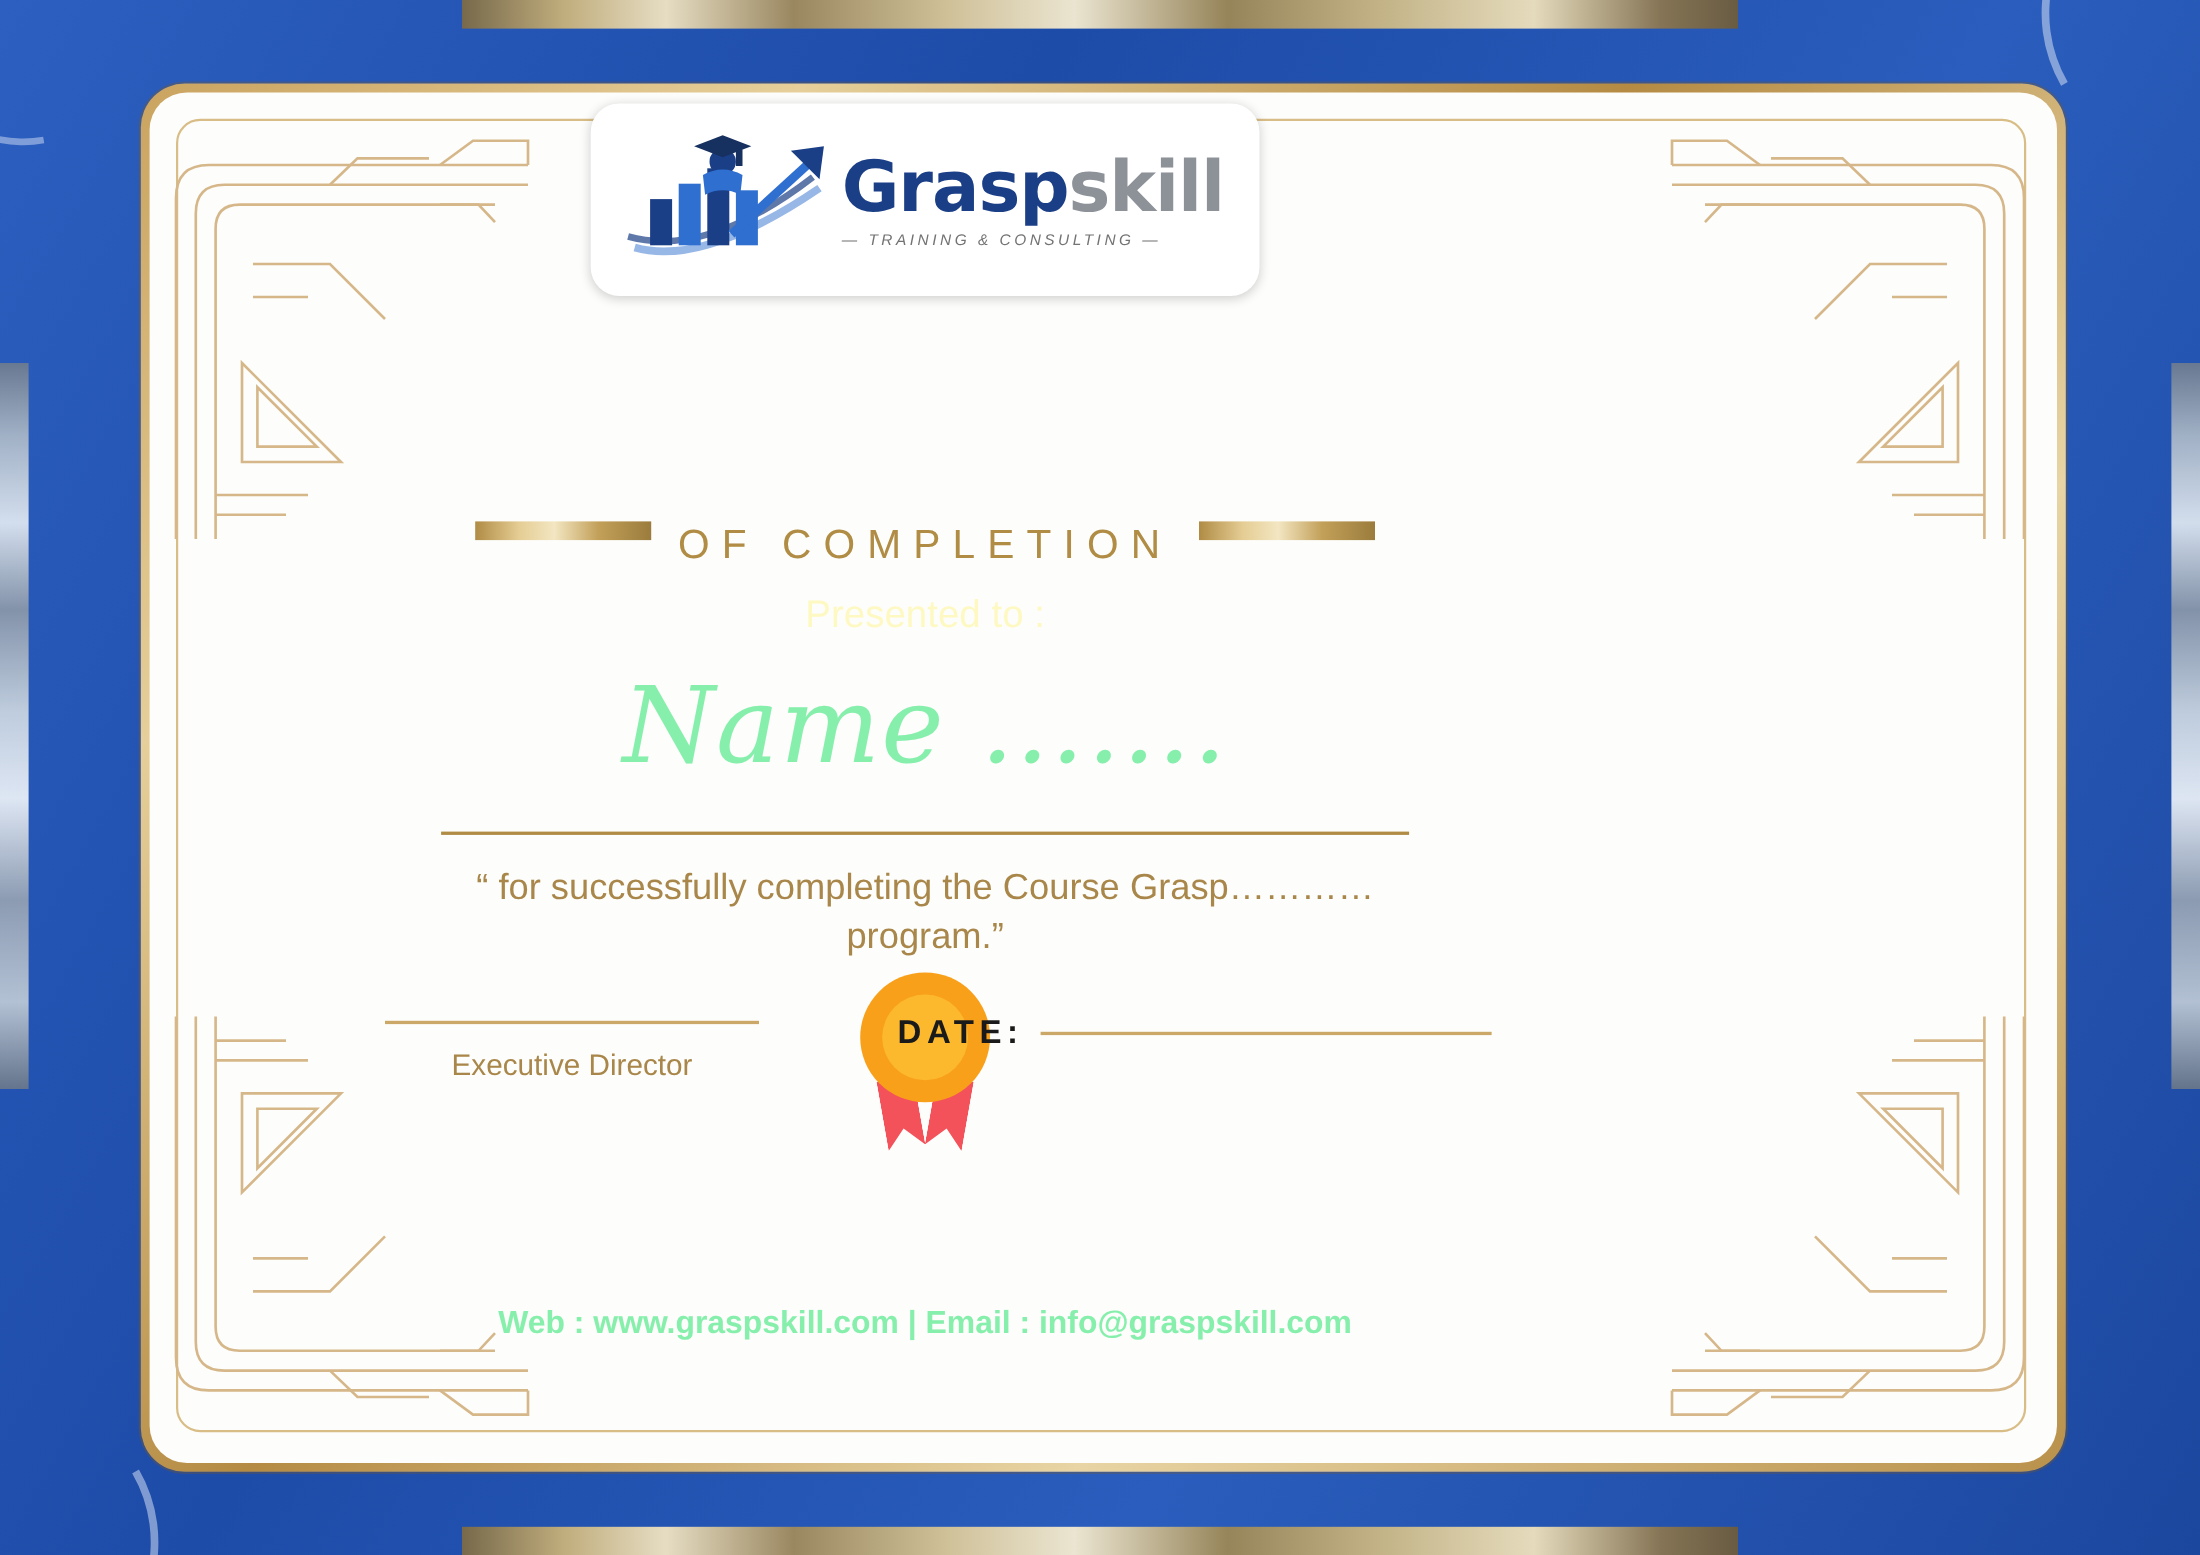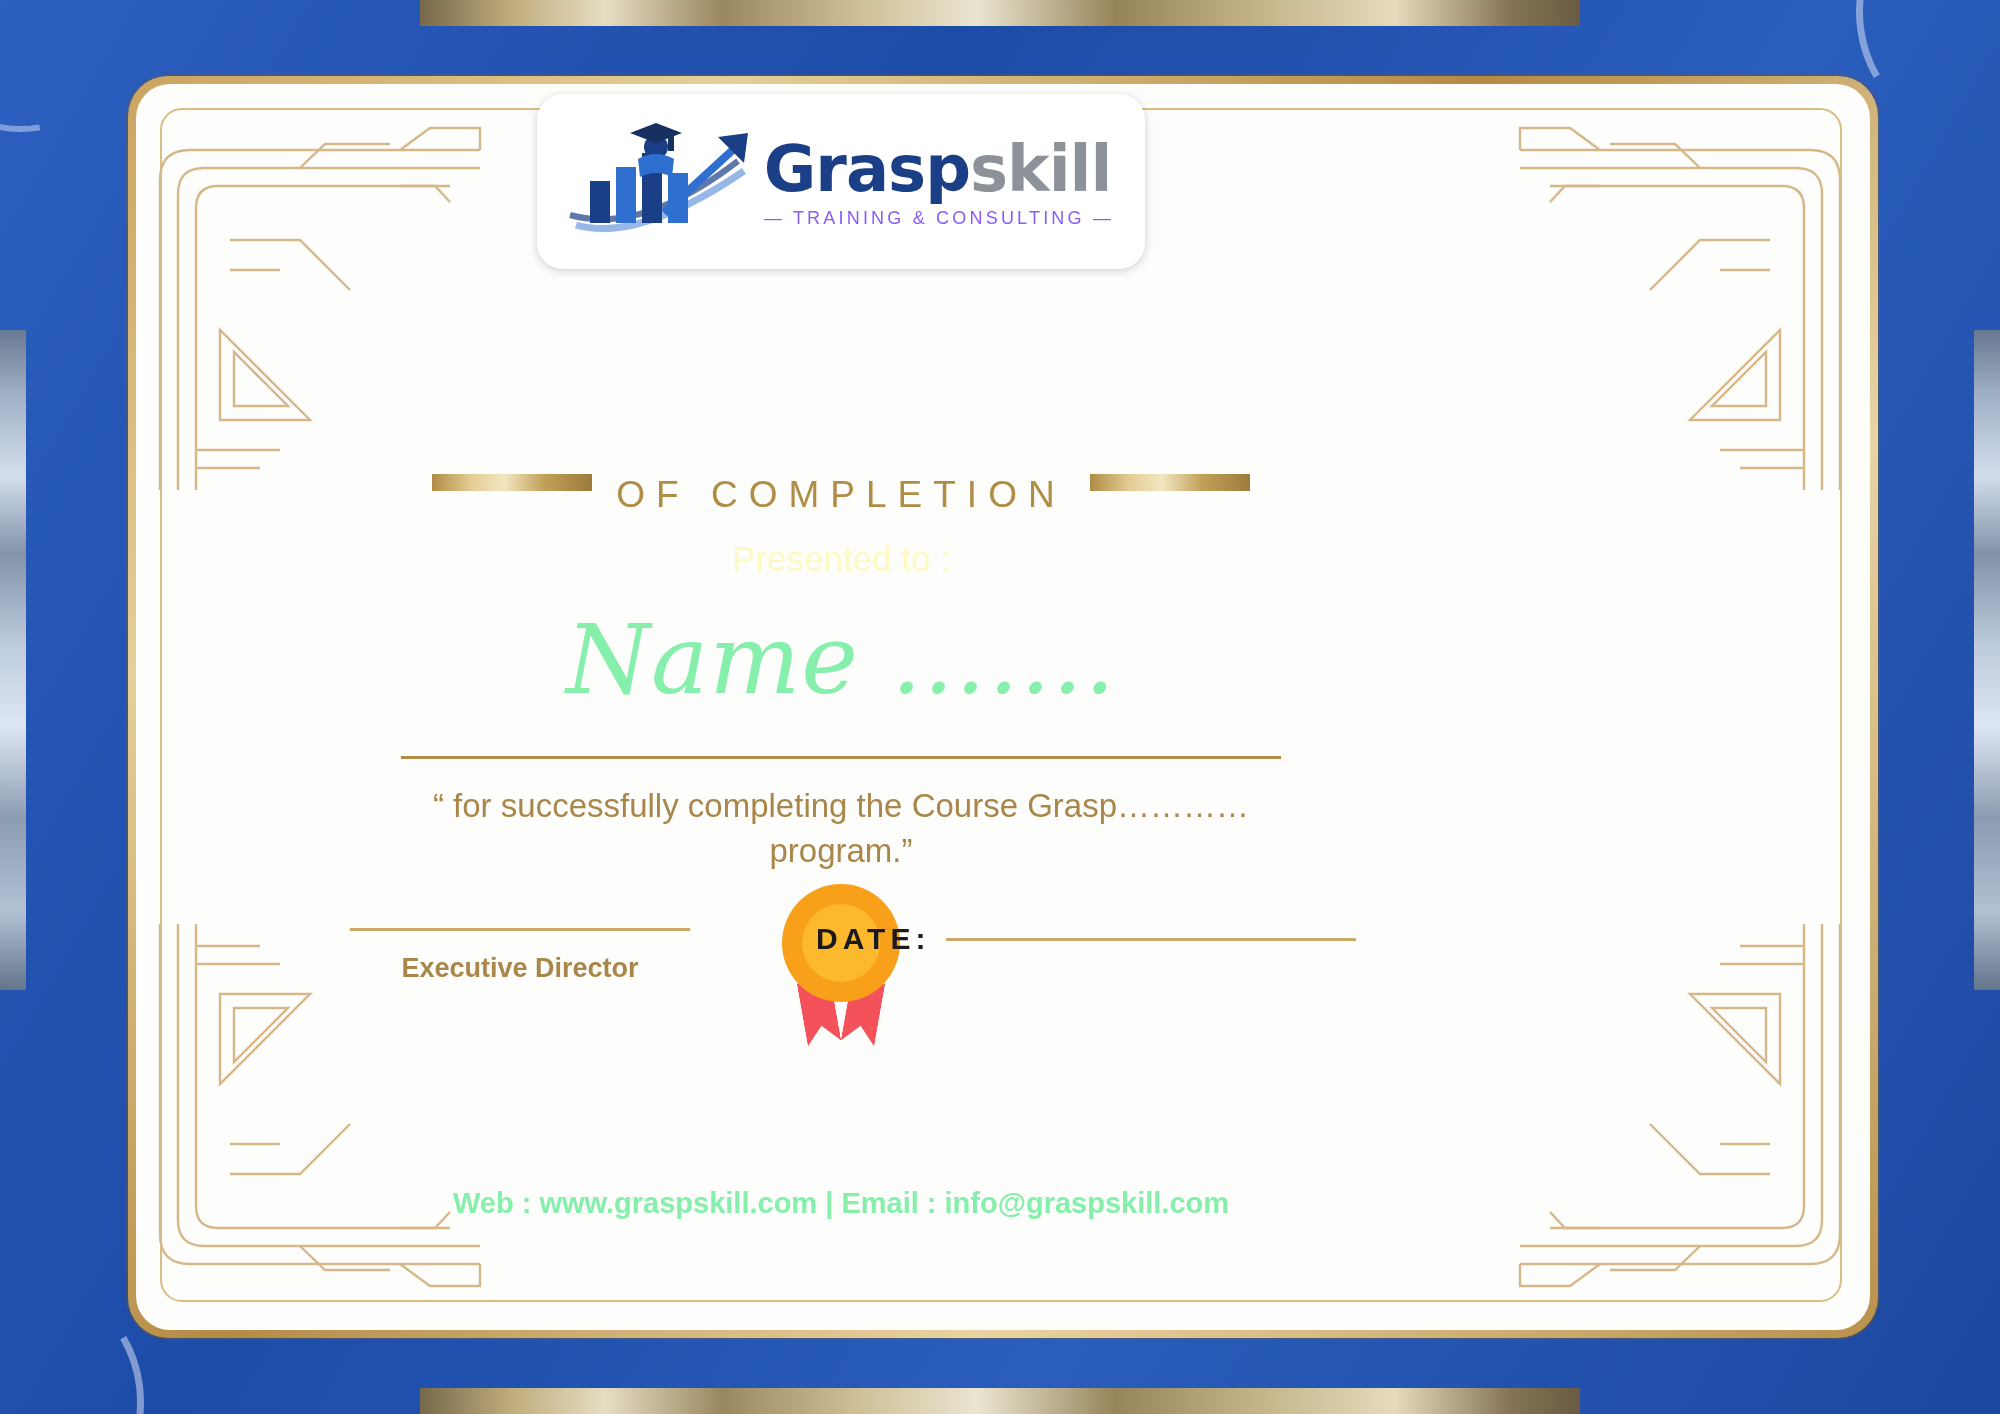--- a/index.html
+++ b/index.html
@@ -148,25 +148,26 @@
   .logo-name {
     font-family: "DejaVu Sans", sans-serif;
     font-weight: bold;
     font-size: 64px;
     color: #1b3f86;
     letter-spacing: -1px;
   }
   .logo-name .grey { color: #8d9299; }
   .logo-sub {
     font-family: "Liberation Sans", sans-serif;
-    font-size: 18px;
+    font-size: 14px;
     letter-spacing: 3.2px;
-    color: #8b5cf6;
+    color: #737373;
     margin-top: 8px;
     white-space: nowrap;
+    font-style: italic;
   }
 
   .title {
     position: absolute;
     left: 0; right: 0;
     top: 238px;
     font-family: "Liberation Serif", serif;
     font-size: 112px;
     letter-spacing: 6px;
     color: #111111;
@@ -285,21 +286,20 @@
   .sig-rule {
     width: 100%;
     height: 3px;
     background: #cba868;
   }
   .sig-label {
     margin-top: 22px;
     font-family: "Liberation Sans", sans-serif;
     font-size: 27px;
     color: #a9874a;
-    font-weight: bold;
   }
 
   .date-block {
     position: absolute;
     right: 190px;
     top: 838px;
     width: 540px;
     display: flex;
     align-items: center;
     gap: 16px;

